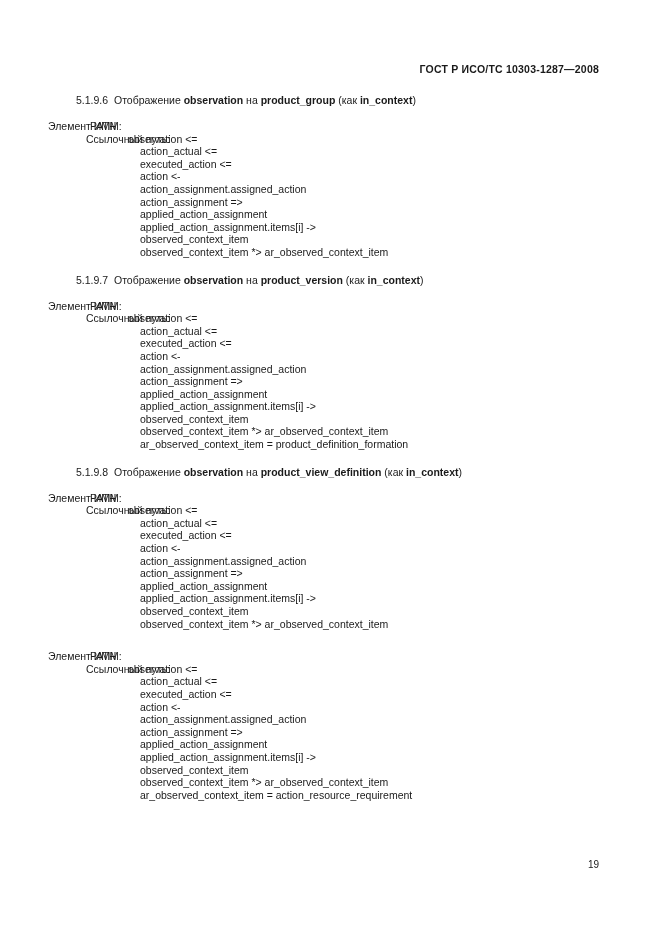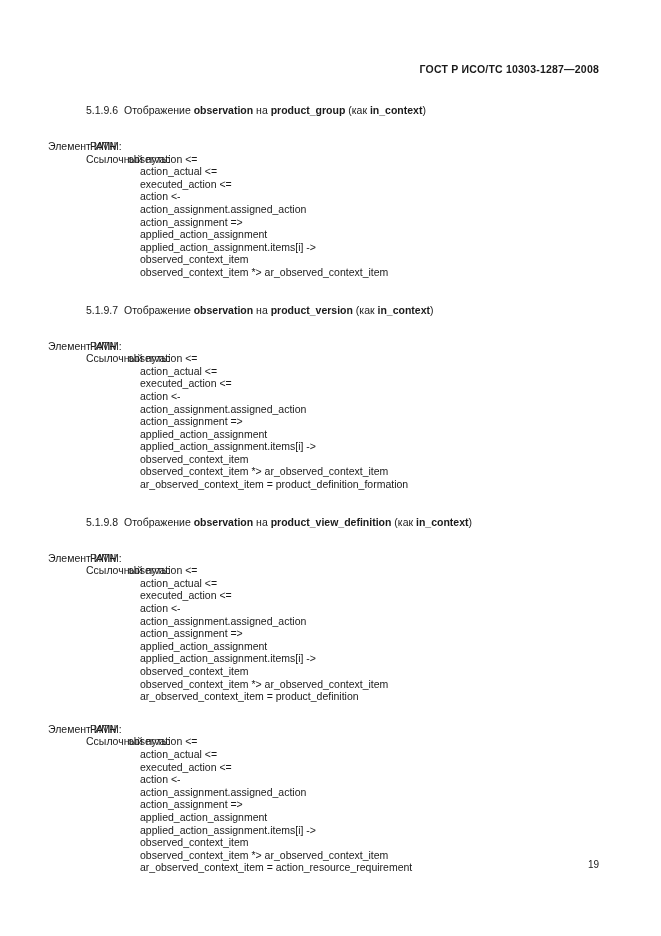--- a/index.html
+++ b/index.html
@@ -34,21 +34,21 @@
   .content {
     position: absolute;
     top: 90px;
     left: 0;
     width: 661px;
   }
   .section {
     margin-bottom: 0;
   }
   .section-heading {
-    margin: 14px;
+    margin: 4px;
     padding: 0 0 0 72px;
     font-size: 10.5px;
     font-weight: normal;
     line-height: 13px;
     white-space: nowrap;
   }
   .section-heading .num {
     font-weight: normal;
   }
   .section-heading .bold {
@@ -137,21 +137,20 @@
         <div class="field-row"><span class="label right">Ссылочный путь:</span><span class="value">observation &lt;=</span></div>
         <div class="path-line">action_actual &lt;=</div>
         <div class="path-line">executed_action &lt;=</div>
         <div class="path-line">action &lt;-</div>
         <div class="path-line">action_assignment.assigned_action</div>
         <div class="path-line">action_assignment =&gt;</div>
         <div class="path-line">applied_action_assignment</div>
         <div class="path-line">applied_action_assignment.items[i] -&gt;</div>
         <div class="path-line">observed_context_item</div>
         <div class="path-line">observed_context_item *&gt; ar_observed_context_item</div>
-        <div class="path-line">ar_observed_context_item = product_definition</div>
       </div>
       <div class="section">
         <div class="heading-gap-before"></div>
         <div class="heading-gap-after"></div>
         <div class="field-row"><span class="label">Элемент ИММ:</span><span class="value">PATH</span></div>
         <div class="field-row"><span class="label right">Ссылочный путь:</span><span class="value">observation &lt;=</span></div>
         <div class="path-line">action_actual &lt;=</div>
         <div class="path-line">executed_action &lt;=</div>
         <div class="path-line">action &lt;-</div>
         <div class="path-line">action_assignment.assigned_action</div>

